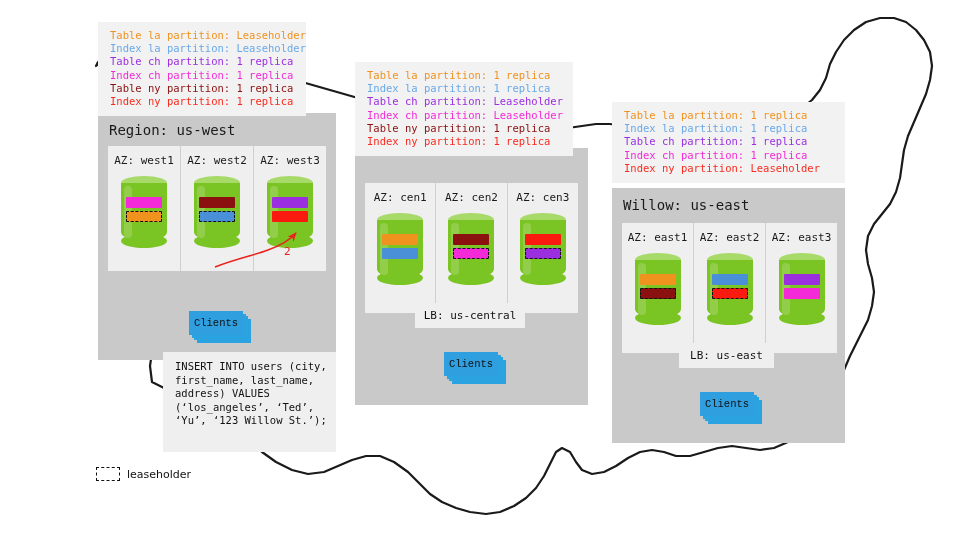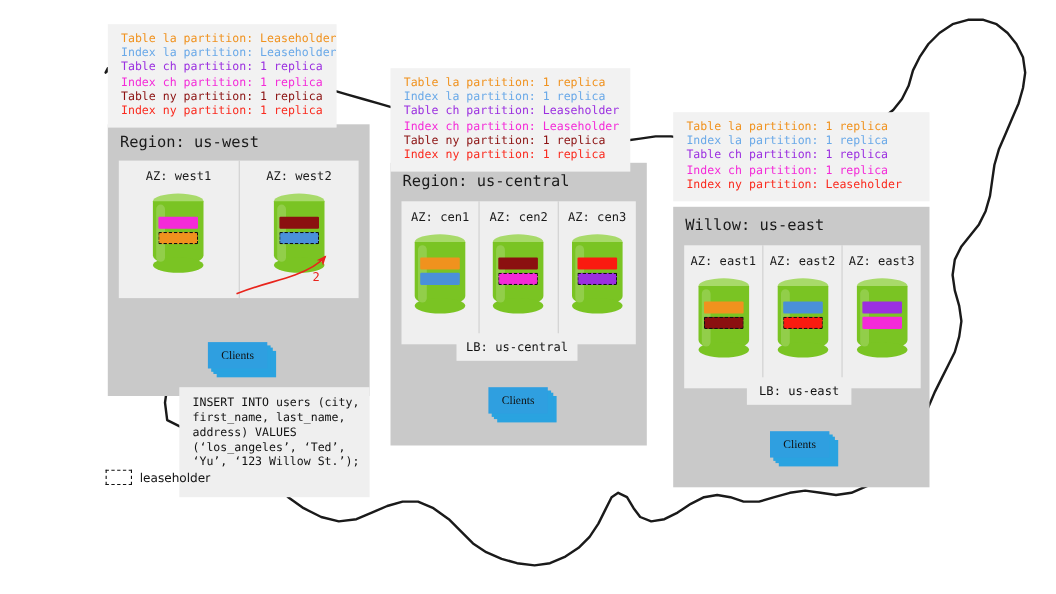--- a/index.html
+++ b/index.html
@@ -69,21 +69,21 @@
   }
 
   
   .clients{position:absolute;z-index:5;width:62px;height:32px;}
   .clients .sh3{position:absolute;left:8px;top:8px;width:54px;height:24px;background:#2aa3e0;}
   .clients .sh2{position:absolute;left:5px;top:5px;width:54px;height:24px;background:#2aa3e0;}
   .clients .sh1{position:absolute;left:2.5px;top:2.5px;width:54px;height:24px;background:#2aa3e0;}
   .clients .face{
     position:absolute;left:0;top:0;width:54px;height:24px;background:#2f9fe0;
     display:flex;align-items:center;justify-content:center;
-    font-size:10.5px;color:#111;font-family:Liberation Serif, serif;
+    font-size:10.5px;color:#111;font-family:Liberation Mono, monospace;
   }
 
   
   .sqlbox{
     position:absolute;background:#efefef;z-index:3;box-sizing:border-box;
     padding:8px 10px 9px 12px;
   }
   .sqlbox .ln{
     font-size:10.5px;line-height:13.6px;color:#111;white-space:pre;
     font-family:"DejaVu Sans Mono","Liberation Mono",monospace;
@@ -189,31 +189,43 @@
           <div class="top"></div>
           <div class="body"></div>
           <div class="bot"></div>
           <div class="shine"></div>
           <div class="bars">
             <div class="bar" style="background: rgb(139, 16, 16);"></div>
             <div class="bar lease" style="background: rgb(74, 144, 217);"></div>
           </div>
         </div>
       </div>
+      <div class="az">
+        <div class="az-label">AZ: west3</div>
+        <div class="cyl">
+          <div class="top"></div>
+          <div class="body"></div>
+          <div class="bot"></div>
+          <div class="shine"></div>
+          <div class="bars">
+            <div class="bar" style="background: rgb(155, 47, 224);"></div>
+            <div class="bar" style="background: rgb(250, 26, 16);"></div>
+          </div>
+        </div>
+      </div>
     </div>
   </div>
   <div class="clients" style="left:189px;top:311px;">
     <div class="sh3"></div>
     <div class="sh2"></div>
     <div class="sh1"></div>
     <div class="face">Clients</div>
   </div>
 
   <div class="region" style="left:355px;top:148px;width:233px;height:257px;">
-    <div class="region-title">Region: us-central</div>
     <div class="az-wrap" style="left:10px;top:35px;width:213px;height:130px;">
       <div class="az">
         <div class="az-label">AZ: cen1</div>
         <div class="cyl">
           <div class="top"></div>
           <div class="body"></div>
           <div class="bot"></div>
           <div class="shine"></div>
           <div class="bars">
             <div class="bar" style="background: rgb(240, 146, 30);"></div>
@@ -310,21 +322,21 @@
   </div>
 
   <div class="sqlbox" style="left:163px;top:352px;width:173px;height:100px;">
     <div class="ln">INSERT INTO users (city,</div>
     <div class="ln">first_name, last_name,</div>
     <div class="ln">address) VALUES</div>
     <div class="ln">(‘los_angeles’, ‘Ted’,</div>
     <div class="ln">‘Yu’, ‘123 Willow St.’);</div>
   </div>
 
-  <div class="key" style="left:96px;top:427px;">
+  <div class="key" style="left:96px;top:467px;">
     <div class="swatch"></div>
     <div class="ktext">leaseholder</div>
   </div>
 
   <svg class="arrow-layer" viewBox="0 0 960 540">
     <defs>
       <marker id="ah" markerWidth="7" markerHeight="7" refX="5.4" refY="3" orient="auto" markerUnits="strokeWidth">
         <path d="M0,0.4 L6,3 L0,5.6 L1.6,3 Z" fill="#e8241c"></path>
       </marker>
     </defs>

